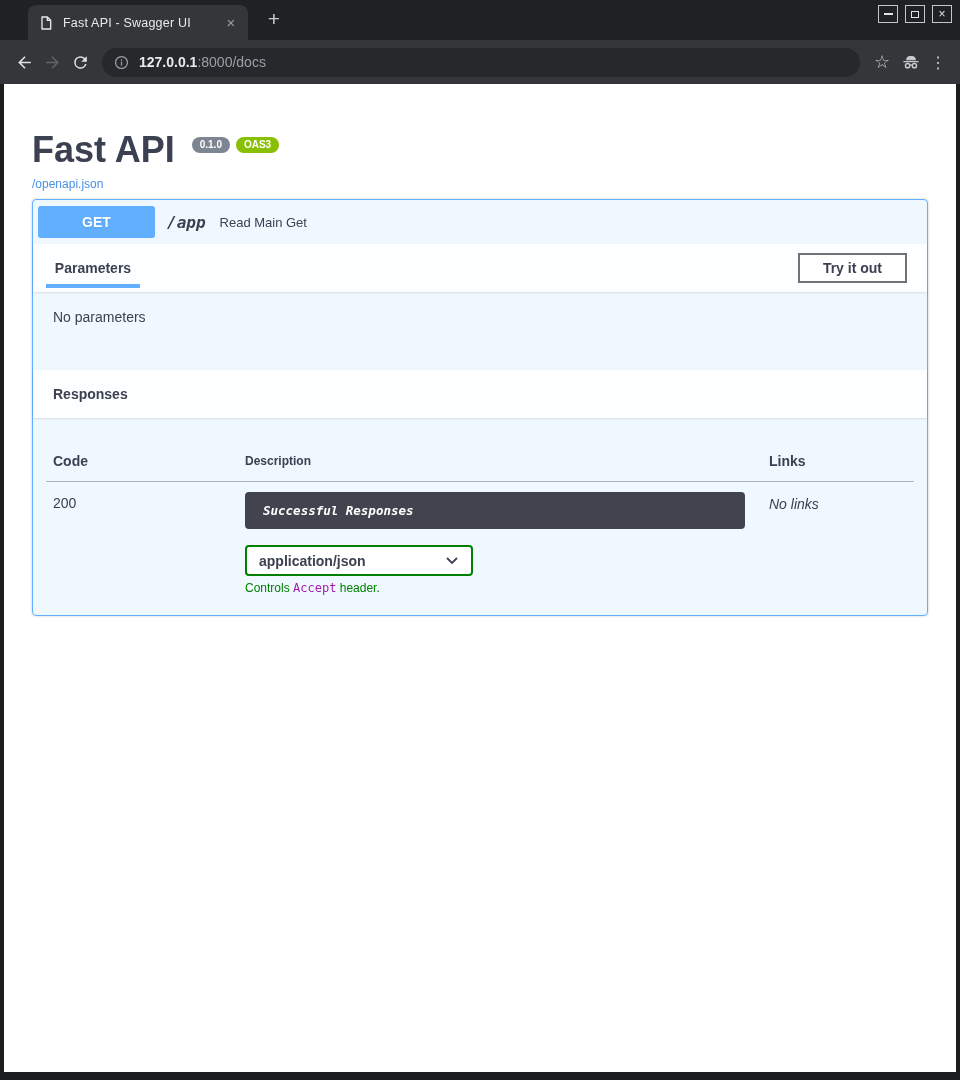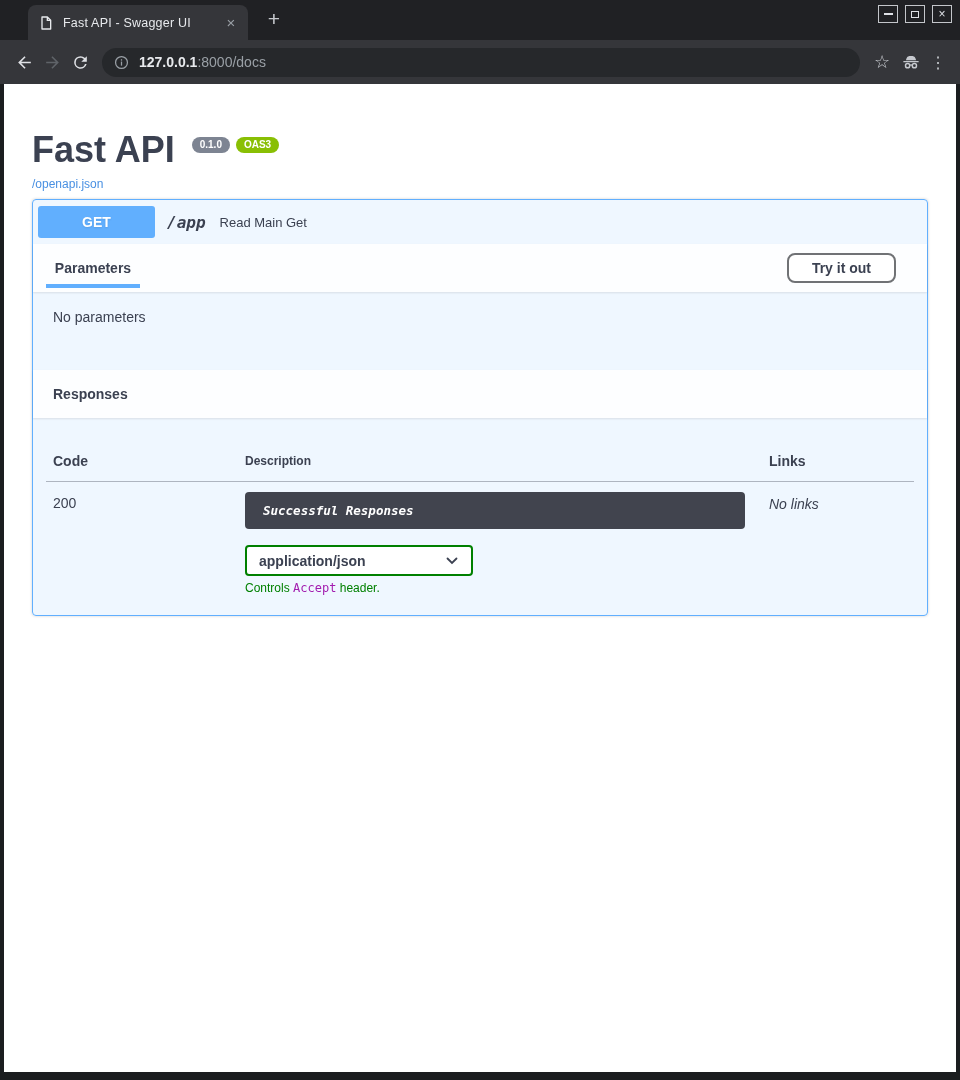--- a/index.html
+++ b/index.html
@@ -60,28 +60,28 @@
              background:rgba(97,175,254,.1); box-shadow:0 0 3px rgba(0,0,0,.19); }
   .opblock-summary { display:flex; align-items:center; padding:6px 5px; cursor:pointer; }
   .method { width:117px; flex:none; background:#61affe; color:#fff; text-align:center;
             font-size:14px; font-weight:700; padding:8px 0; border-radius:3px;
             text-shadow:0 1px 2px rgba(0,0,0,.1); }
   .path { font-family:"DejaVu Sans Mono", monospace; font-size:16px; font-weight:700;
           color:#3b4151; margin-left:12px;font-style:italic; }
   .op-desc { font-size:13px; color:#3b4151; margin-left:14px; }
 
   .section-header { height:48px; background:rgba(255,255,255,.85); box-shadow:0 1px 2px rgba(0,0,0,.1);
-                    display:flex; align-items:center; justify-content:space-between; padding:0 31px 0 13px; }
+                    display:flex; align-items:center; justify-content:space-between; padding:0 20px 0 13px; }
   .tab-item { position:relative; height:100%; display:flex; align-items:center;
               justify-content:center; min-width:94px; padding:0 8px; cursor:pointer; }
   .tab-item:after { content:''; position:absolute; left:0; right:0; bottom:4px; height:4px; background:#61affe; }
   .section-header h4 { font-size:14px; font-weight:700; color:#3b4151; }
   .responses-header { padding-left:20px; }
   .try-btn { height:30px; padding:0 23px; background:#fff; border:2px solid #707275;
-             border-radius:8px; font-family:inherit; font-size:14px; font-weight:700;
+             border-radius:0; font-family:inherit; font-size:14px; font-weight:700;
              color:#3b4151; cursor:pointer; }
 
   .params-body { padding:17px 20px 45px 20px; }
   .params-body p { font-size:14px; color:#3b4151; }
 
   .responses-body { padding:15px 13px 20px 13px; }
   table { width:100%; border-collapse:collapse; }
   th { text-align:left; font-size:14px; font-weight:700; color:#3b4151;
        padding:20px 0 12px 7px; border-bottom:1px solid rgba(59,65,81,.2); }
   th.th-desc { font-size:12px; }

